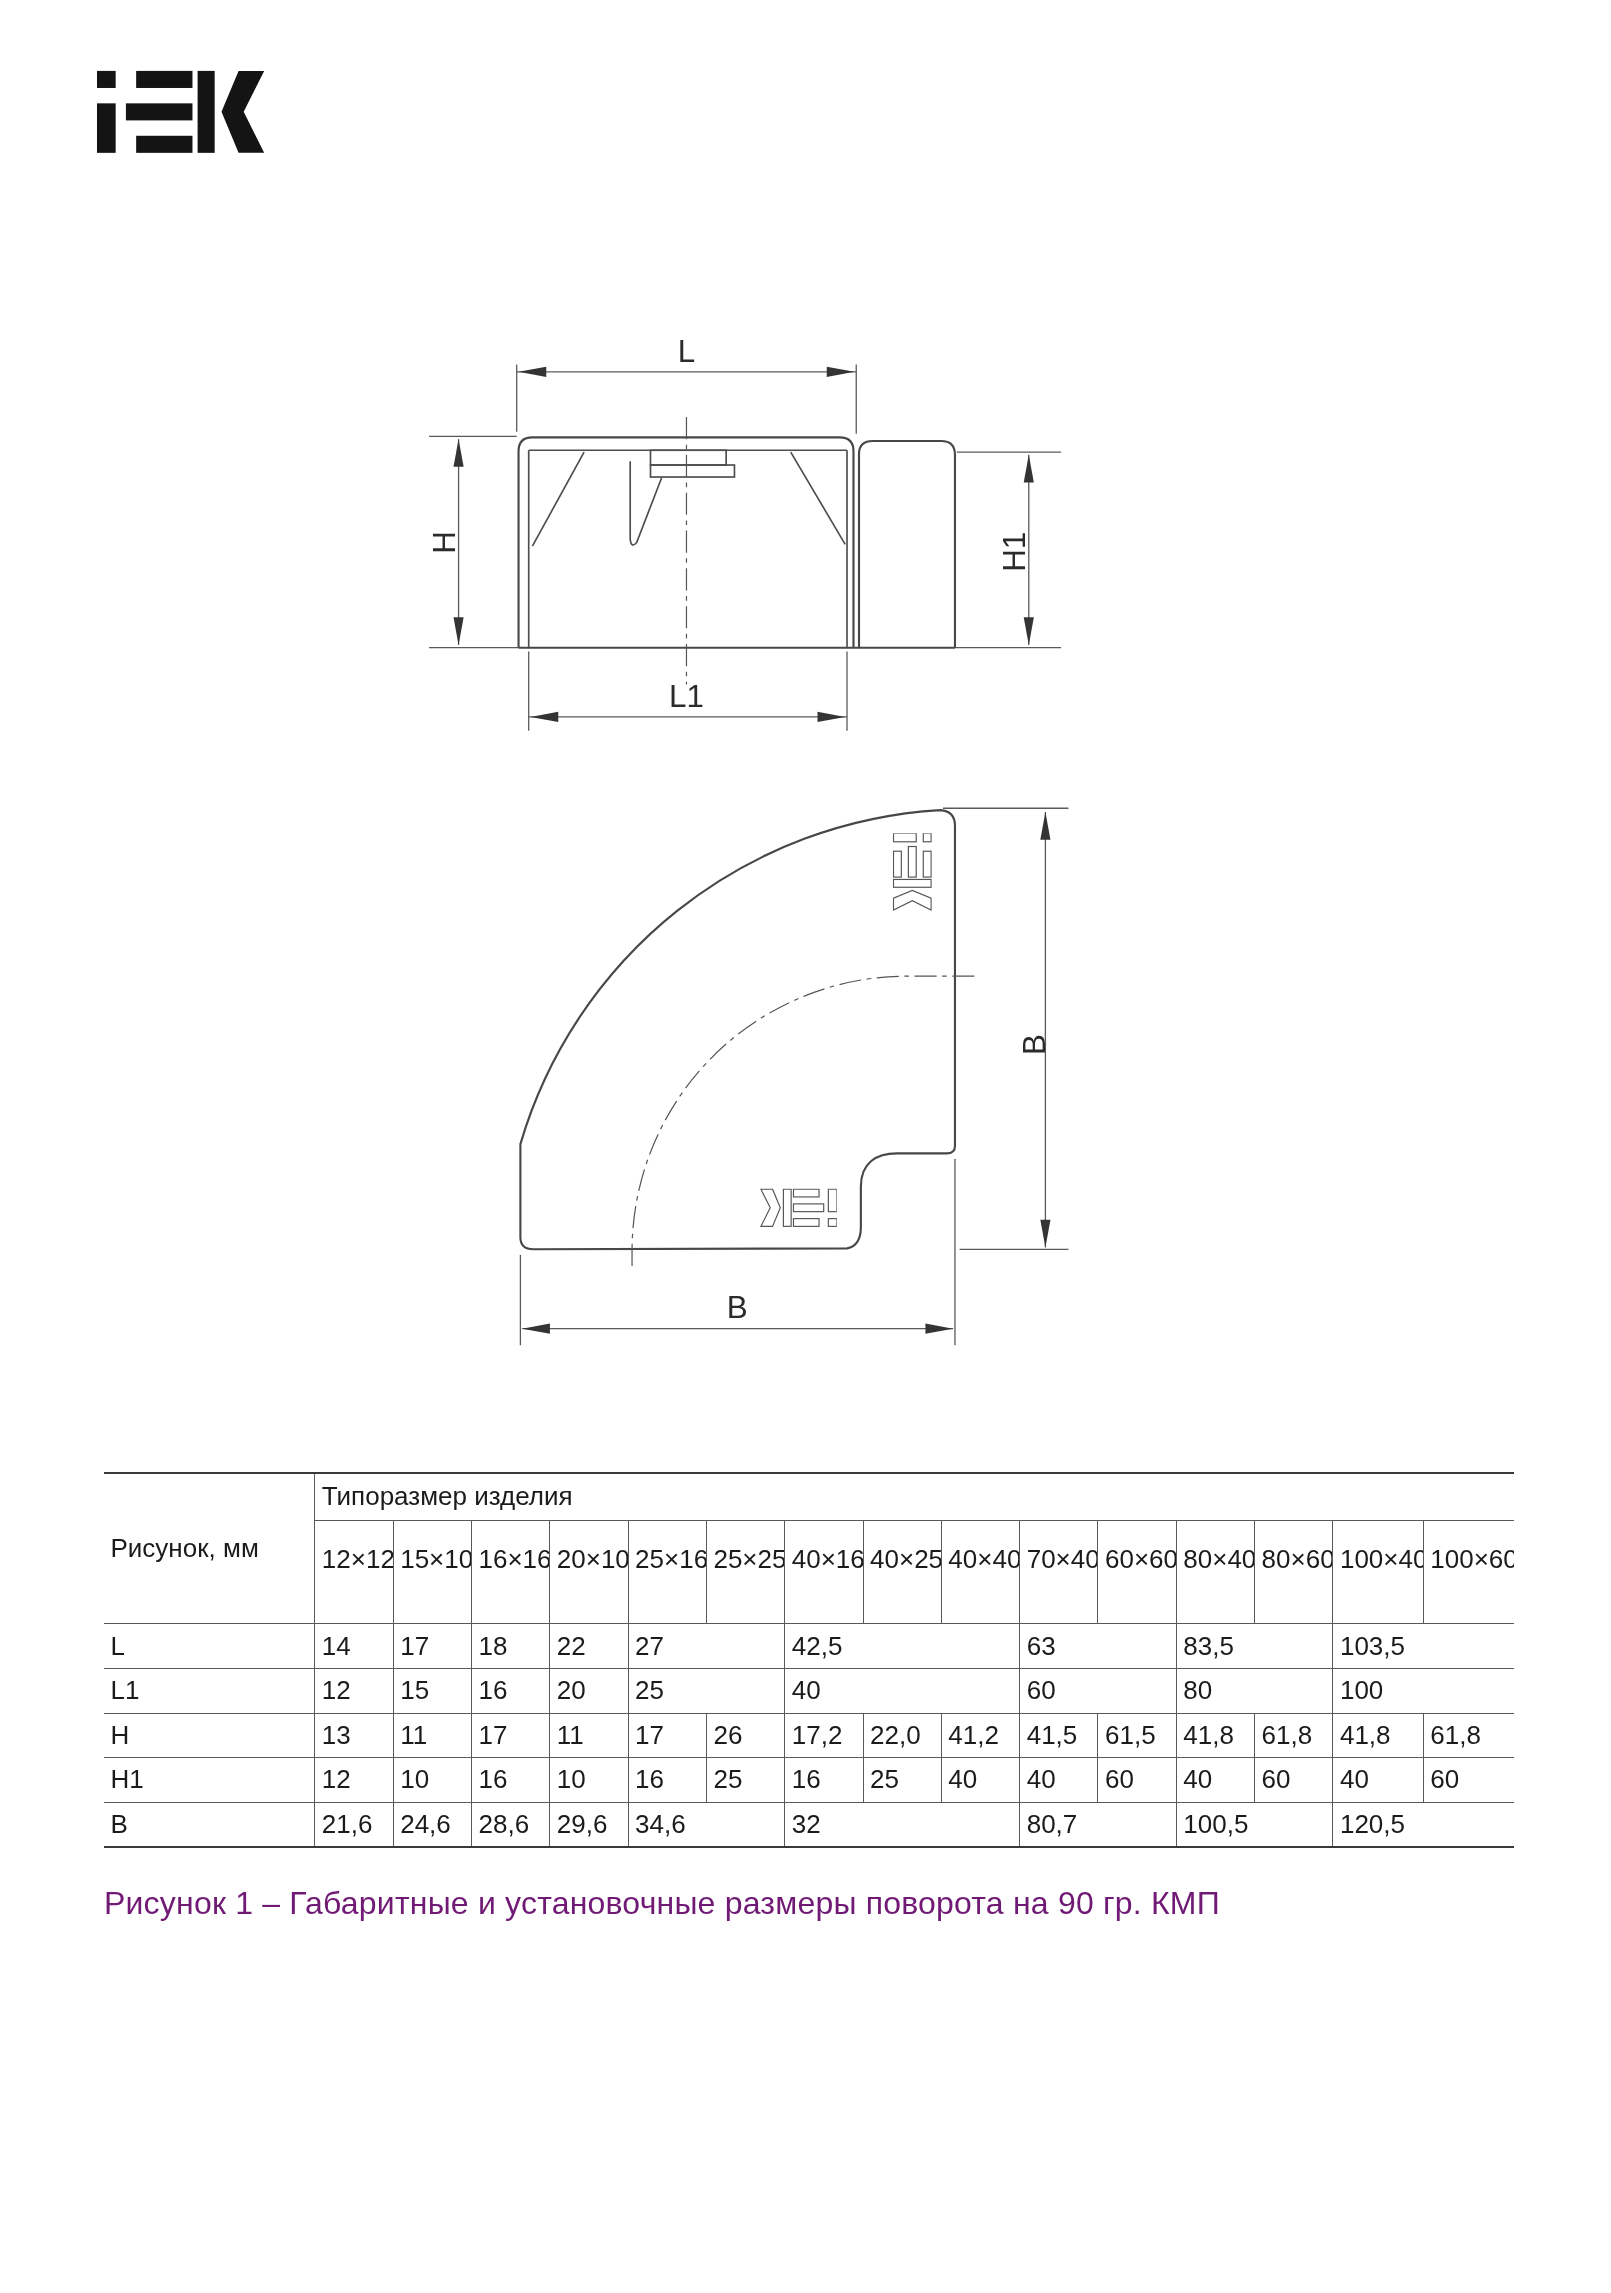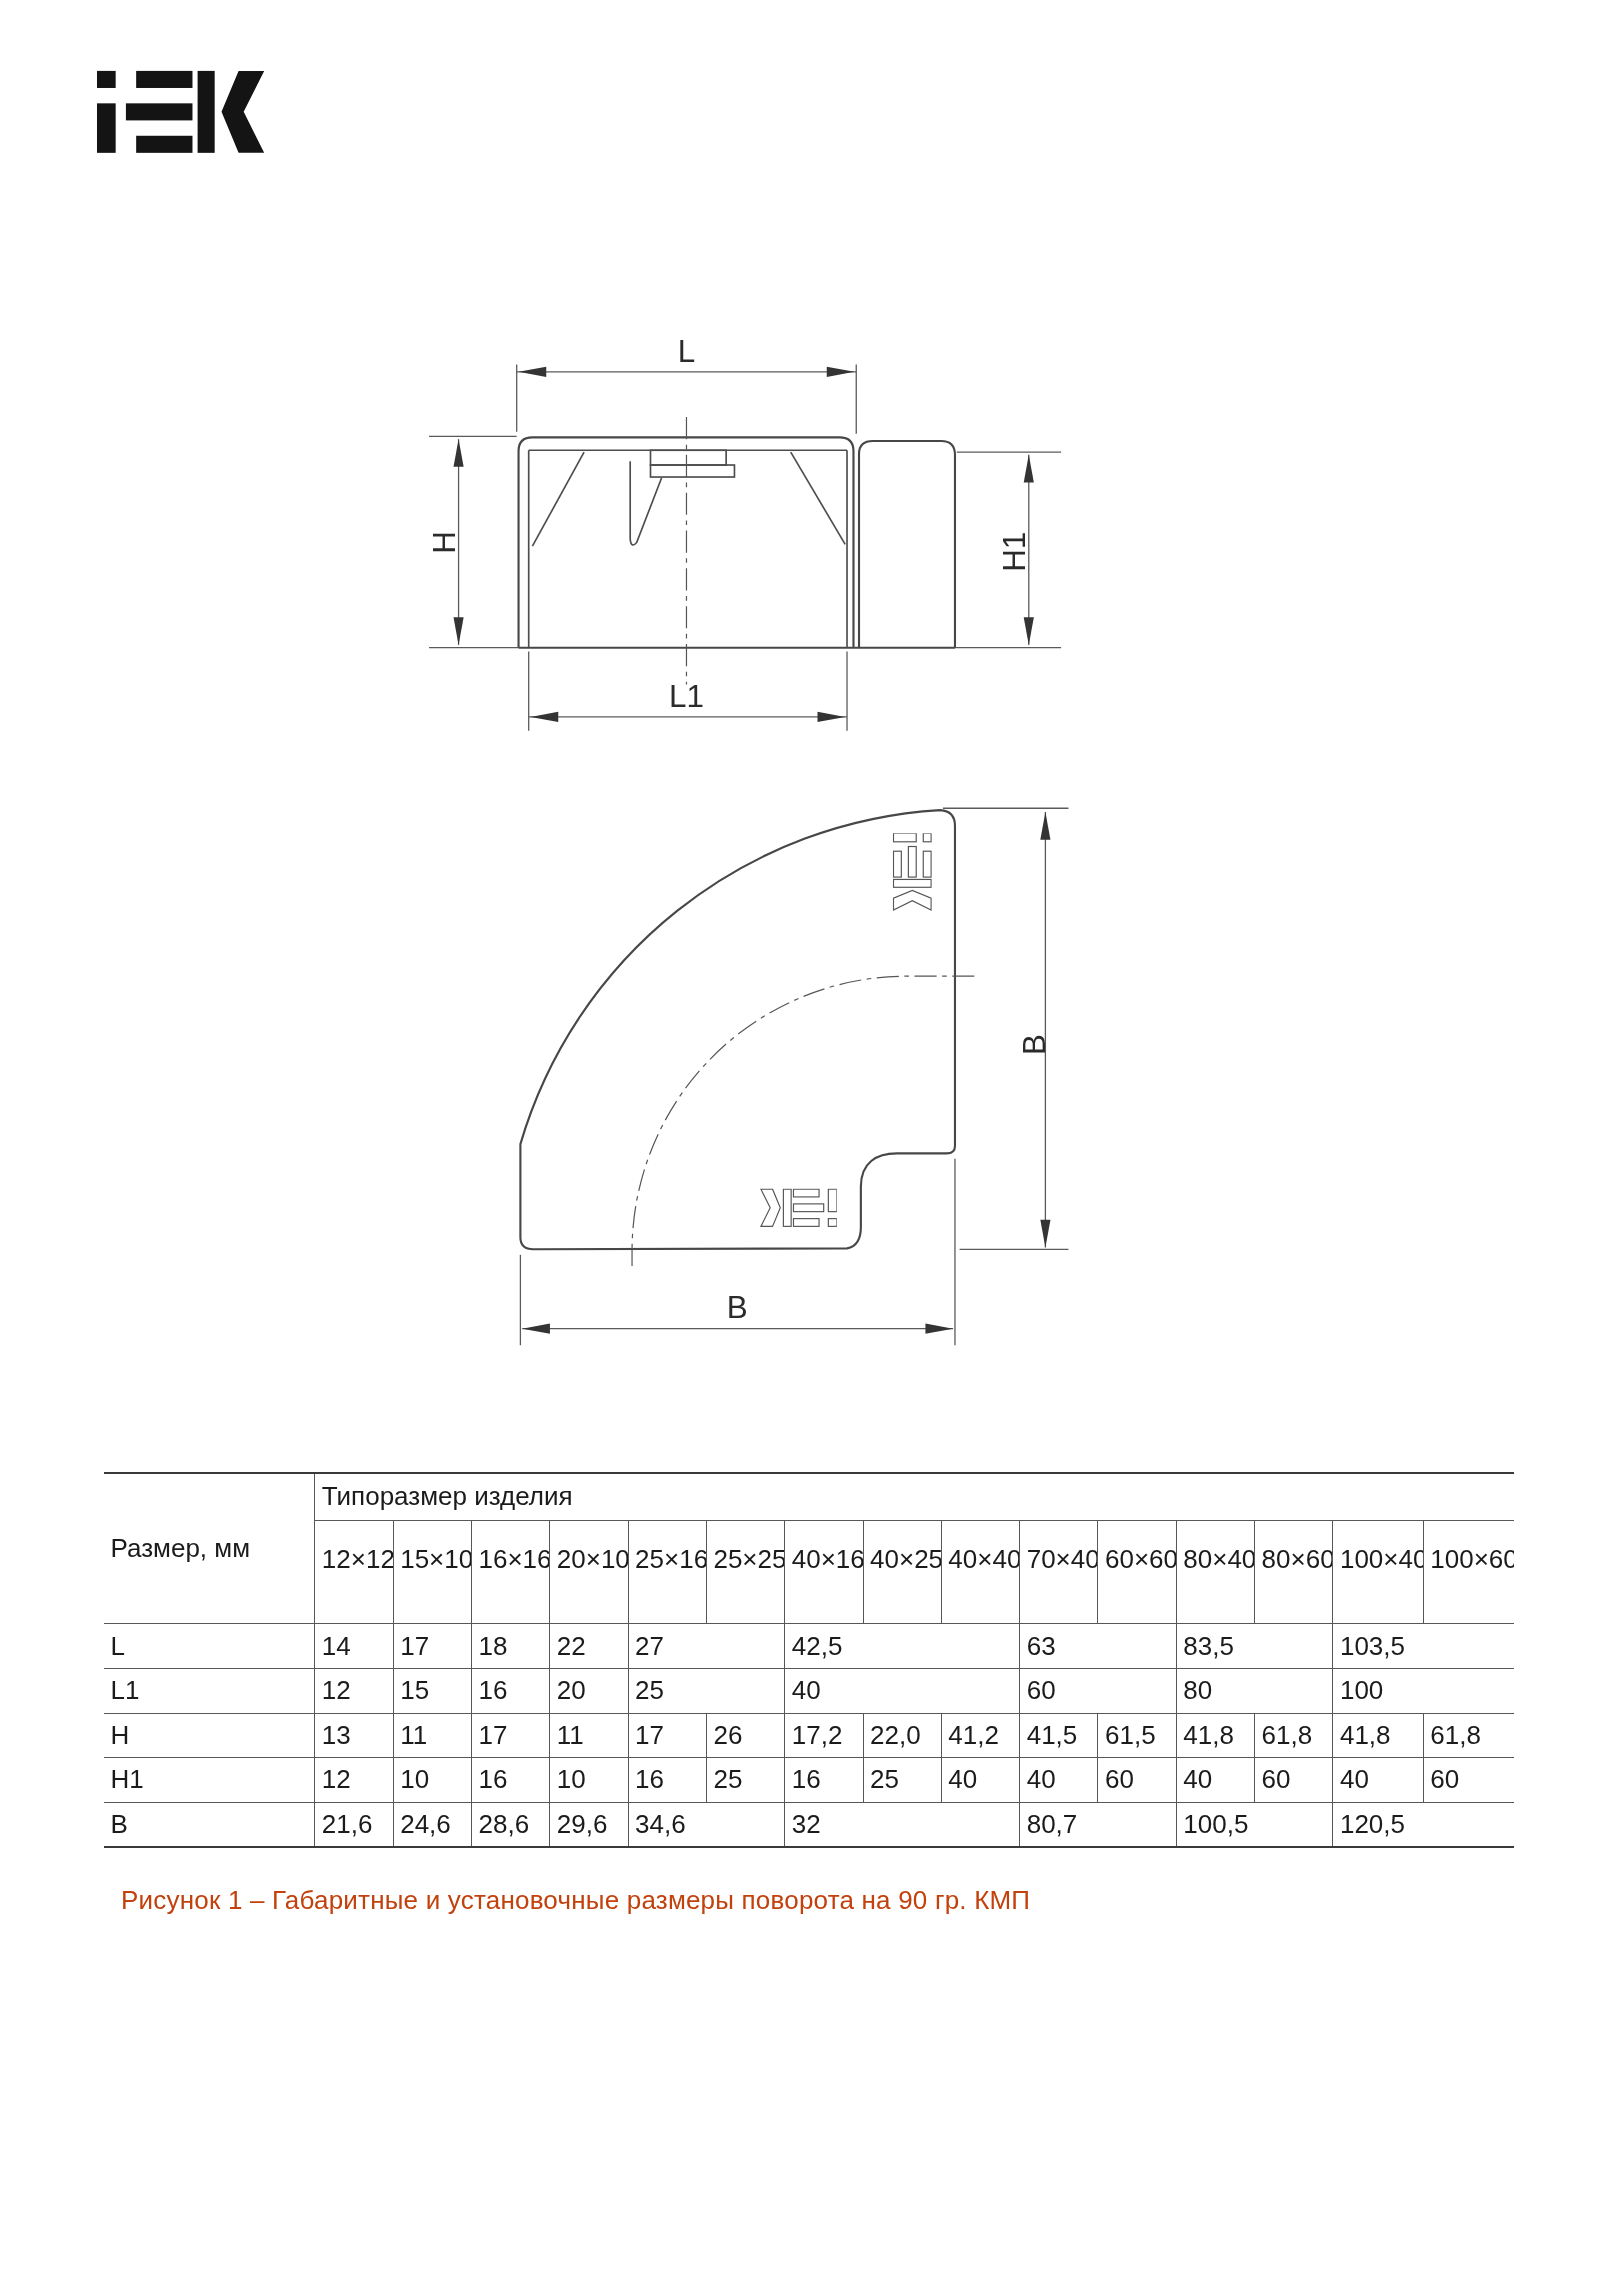--- a/index.html
+++ b/index.html
@@ -35,22 +35,22 @@
     overflow:hidden;
     white-space:nowrap;
   }
   table.dims .no-r { border-right:none;margin-top:8px; }
   table.dims tr.hdr1 th { border-top:2.2px solid #3a3a3a; height:42px; }
   table.dims tr.hdr2 th { height:78px; vertical-align:top; padding-top:23px; }
   table.dims tr.data td { height:40px; }
   table.dims tr.last td { border-bottom:2.2px solid #3a3a3a; }
 
   .caption {
-    position:absolute; left:121px; top:1885px;
-    font-size:26px; color:#c2410c;
+    position:absolute; left:104px; top:1885px;
+    font-size:32px; color:#701a75;
     letter-spacing:0.2px;
   }
 
   
   .outline   { fill:none; stroke:#474747; stroke-width:2.3; stroke-linejoin:round; }
   .inner     { fill:none; stroke:#4d4d4d; stroke-width:1.8; }
   .thin      { fill:none; stroke:#5a5a5a; stroke-width:1.4; }
   .dimline   { fill:none; stroke:#5a5a5a; stroke-width:1.4; }
   .arrow     { fill:#343434; stroke:none; }
   .centerln  { fill:none; stroke:#555; stroke-width:1.3; stroke-dasharray:24 6 5 6; }
@@ -184,21 +184,21 @@
       <col style="width:78px">
         <col style="width:78px">
         <col style="width:78px">
         <col style="width:78px">
       <col style="width:78px">
         <col style="width:90px">
         <col style="width:90px">
     </colgroup>
     <tbody>
         <tr class="hdr1">
-      <th rowspan="2">Размер, мм</th>
+      <th rowspan="2">Рисунок, мм</th>
       <th colspan="15" class="no-r">Типоразмер изделия</th>
     </tr>
     <tr class="hdr2">
       <th>12×12</th>
       <th>15×10</th>
       <th>16×16</th>
       <th>20×10</th>
       <th>25×16</th>
       <th>25×25</th>
       <th>40×16</th>

